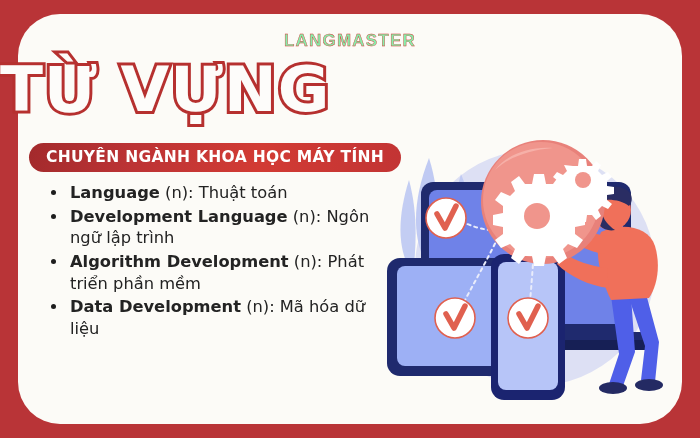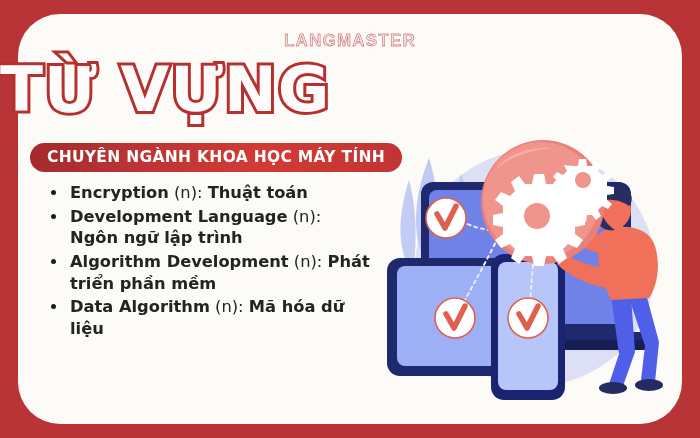--- a/index.html
+++ b/index.html
@@ -23,21 +23,21 @@
   }
 
   
   #logo {
     position:absolute;
     top:31px; left:0; right:0;
     text-align:center;
     font-size:17px;
     font-weight:bold;
     letter-spacing:1.2px;
-    color:#e5e5e5;
+    color:#86efac;
     font-family:"Liberation Sans", sans-serif;
     -webkit-text-stroke:0.4px #d7302f;
   }
 
   
   #headline-wrap {
     position:absolute;
     top:57px; left:0; width:430px;
     text-align:left;
   }
@@ -50,21 +50,21 @@
     color:#fdfcfa;
     -webkit-text-stroke:6px #b6302f;
     paint-order:stroke fill;
     font-family:"DejaVu Sans", sans-serif;
   }
 
   
   #banner-wrap {
     position:absolute;
     top:143px; left:0; width:430px;
-    padding-left:30px;
+    text-align:center;
   }
   #banner {
     display:inline-block;
     padding:5px 17px 6px 17px;
     border-radius:20px;
     background:linear-gradient(100deg,#a32a2c 0%,#bc3335 28%,#d23b34 62%,#c23434 100%);
     color:#ffffff;
     font-size:15.5px;
     font-weight:bold;
     letter-spacing:0.3px;
@@ -89,21 +89,21 @@
   }
   .bullet {
     position:absolute;
     left:7px; top:8px;
     width:5px; height:5px;
     border-radius:50%;
     background:#1d1d1d;
   }
   .term { font-weight:bold; }
   .pos  { font-weight:normal; }
-  .def  { font-weight:bold; }
+  .def  { font-weight:normal; }
 
   
   #illo {
     position:absolute;
     left:383px; top:140px;
     width:300px; height:270px;
   }
   #illo svg { display:block; width:100%; height:100%; }
 </style>
 </head>
@@ -119,36 +119,36 @@
   </div>
 
   <div id="banner-wrap">
     <span id="banner">CHUYÊN NGÀNH KHOA HỌC MÁY TÍNH</span>
   </div>
 
   <div id="list">
 
     <div class="item">
       <span class="bullet"></span>
-      <span class="term">Encryption</span><span class="pos"> (n): </span><span class="def">Thuật toán</span>
+      <span class="term">Language</span><span class="pos"> (n): </span><span class="def">Thuật toán</span>
     </div>
 
     <div class="item">
       <span class="bullet"></span>
       <span class="term">Development Language</span><span class="pos"> (n): </span><span class="def">Ngôn ngữ lập trình</span>
     </div>
 
     <div class="item">
       <span class="bullet"></span>
       <span class="term">Algorithm Development</span><span class="pos"> (n): </span><span class="def">Phát triển phần mềm</span>
     </div>
 
     <div class="item">
       <span class="bullet"></span>
-      <span class="term">Data Algorithm</span><span class="pos"> (n): </span><span class="def">Mã hóa dữ liệu</span>
+      <span class="term">Data Development</span><span class="pos"> (n): </span><span class="def">Mã hóa dữ liệu</span>
     </div>
 
 
   </div>
 
   <div id="illo">
     <svg viewBox="0 0 300 270" xmlns="http://www.w3.org/2000/svg">
       <defs>
         <clipPath id="clipCanvas">
             <rect x="0" y="0" width="300" height="270"></rect>

